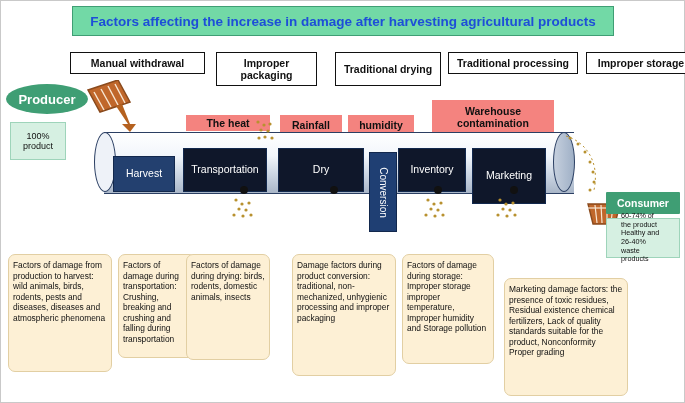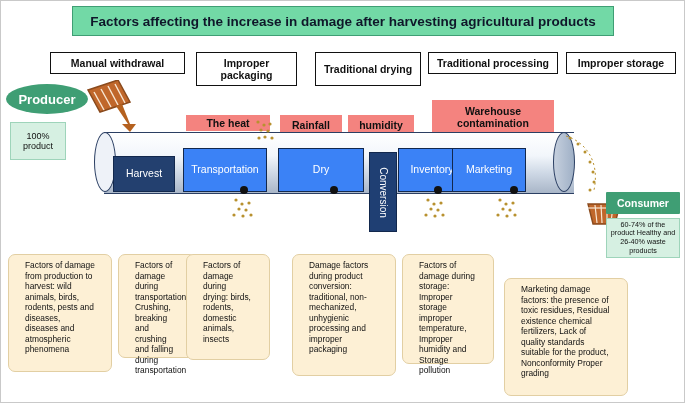--- a/index.html
+++ b/index.html
@@ -4,28 +4,28 @@
 <style>
   html,body{margin:0;padding:0;}
   body{width:685px;height:403px;position:relative;background:#ffffff;font-family:"Liberation Sans",sans-serif;overflow:hidden;}
   .frame{position:absolute;left:0;top:0;width:685px;height:403px;border:1px solid #c9c9c9;box-sizing:border-box;}
 
   
   .title{
     position:absolute;left:72px;top:6px;width:540px;height:28px;
     background:#72d9a6;border:1px solid #3f9e74;
     display:flex;align-items:center;justify-content:center;
-    font-size:13.5px;font-weight:bold;color:#0f172a;text-align:right;
+    font-size:13.5px;font-weight:bold;color:#1d4ed8;text-align:right;
   }
 
   
   .cat{
     position:absolute;background:#ffffff;border:1.5px solid #111;
     display:flex;align-items:center;justify-content:center;text-align:center;
-    font-size:10.5px;font-weight:bold;color:#111;line-height:1.15;padding:2px 3px;box-sizing:border-box;
+    font-size:10.5px;font-weight:bold;color:#111;line-height:1.15;padding:2px 3px;box-sizing:border-box;margin-left:20px;
   }
   #cat0{left:50px;top:52px;width:135px;height:22px;}
   #cat1{left:196px;top:52px;width:101px;height:34px;}
   #cat2{left:315px;top:52px;width:106px;height:34px;}
   #cat3{left:428px;top:52px;width:130px;height:22px;}
   #cat4{left:566px;top:52px;width:110px;height:22px;}
 
   
   .red{
     position:absolute;background:#f4837f;
@@ -47,66 +47,66 @@
     position:absolute;left:10px;top:122px;width:56px;height:34px;background:#d6f0e2;border:1px solid #9ed4ba;
     display:flex;align-items:center;justify-content:center;text-align:center;
     font-size:9px;color:#111;line-height:1.15;padding:18px;box-sizing:border-box;
   }
   .cons{
     position:absolute;left:606px;top:192px;width:74px;height:22px;background:#3f9e74;border-radius:1px;
     display:flex;align-items:center;justify-content:center;color:#fff;font-size:10.5px;font-weight:bold;
   }
   .consnote{
     position:absolute;left:606px;top:218px;width:74px;height:40px;background:#d6f0e2;border:1px solid #9ed4ba;
-    display:flex;align-items:center;justify-content:center;text-align:center;
-    font-size:7.2px;color:#111;line-height:1.2;padding:2px;box-sizing:border-box;
+    display:flex;align-items:center;justify-content:center;
+    font-size:7.2px;color:#111;line-height:1.2;padding:14px;box-sizing:border-box;
   }
 
   
   .pipe{
     position:absolute;left:104px;top:132px;width:470px;height:60px;
     background:linear-gradient(180deg,#ffffff 0%,#f2f6fb 38%,#cfd9e6 66%,#a9b6c8 100%);
     border-top:1.5px solid #2b3f63;border-bottom:1.5px solid #2b3f63;
   }
   .cap{
     position:absolute;top:132px;width:22px;height:60px;border-radius:50%/50%;
     border:1.5px solid #2b3f63;background:#eef2f8;box-sizing:border-box;
   }
   #capL{left:94px;}
   #capR{left:553px;background:linear-gradient(90deg,#c6d0de,#9fb0c6);}
 
   .stage{
-    position:absolute;height:36px;background:#3b82f6;color:#ffffff;border:1px solid #12284d;
+    position:absolute;height:36px;background:#0f172a;color:#ffffff;border:1px solid #12284d;
     display:flex;align-items:center;justify-content:center;text-align:center;
     font-size:10.5px;line-height:1.1;padding:1px 2px;box-sizing:border-box;
   }
   #st0{left:113px;top:156px;width:62px;background:#23406f;}
   #st1{left:183px;top:148px;width:84px;height:44px;}
   #st2{left:278px;top:148px;width:86px;height:44px;}
   #st3{left:398px;top:148px;width:68px;height:44px;}
-  #st4{left:452px;top:148px;width:74px;height:44px;}
+  #st4{left:472px;top:148px;width:74px;height:56px;}
   #stConv{
     left:369px;top:152px;width:26px;height:78px;background:#1f3f73;color:#fff;border:1px solid #12284d;
     position:absolute;display:flex;align-items:center;justify-content:center;
   }
   #stConv span{transform:rotate(90deg);white-space:nowrap;font-size:10px;}
 
   
   .dot{position:absolute;width:8px;height:8px;border-radius:50%;background:#111;}
   
   .spill{position:absolute;width:34px;height:26px;}
 
   
   .funnel{position:absolute;left:84px;top:80px;width:58px;height:52px;}
   .basket{position:absolute;left:586px;top:196px;width:36px;height:30px;}
 
   
   .note{
     position:absolute;background:#fdf0d5;border:1px solid #e2cfa3;border-radius:7px;
-    font-size:8.4px;color:#111;line-height:1.25;padding:5px 16px;box-sizing:border-box;text-align:left;
+    font-size:8.4px;color:#111;line-height:1.25;padding:5px 4px;box-sizing:border-box;text-align:left;
   }
   #n0{left:8px;top:254px;width:104px;height:118px;}
   #n1{left:118px;top:254px;width:78px;height:104px;}
   #n2{left:186px;top:254px;width:84px;height:106px;}
   #n3{left:292px;top:254px;width:104px;height:122px;}
   #n4{left:402px;top:254px;width:92px;height:110px;}
   #n5{left:504px;top:278px;width:124px;height:118px;}
 </style>
 </head>
 <body>

